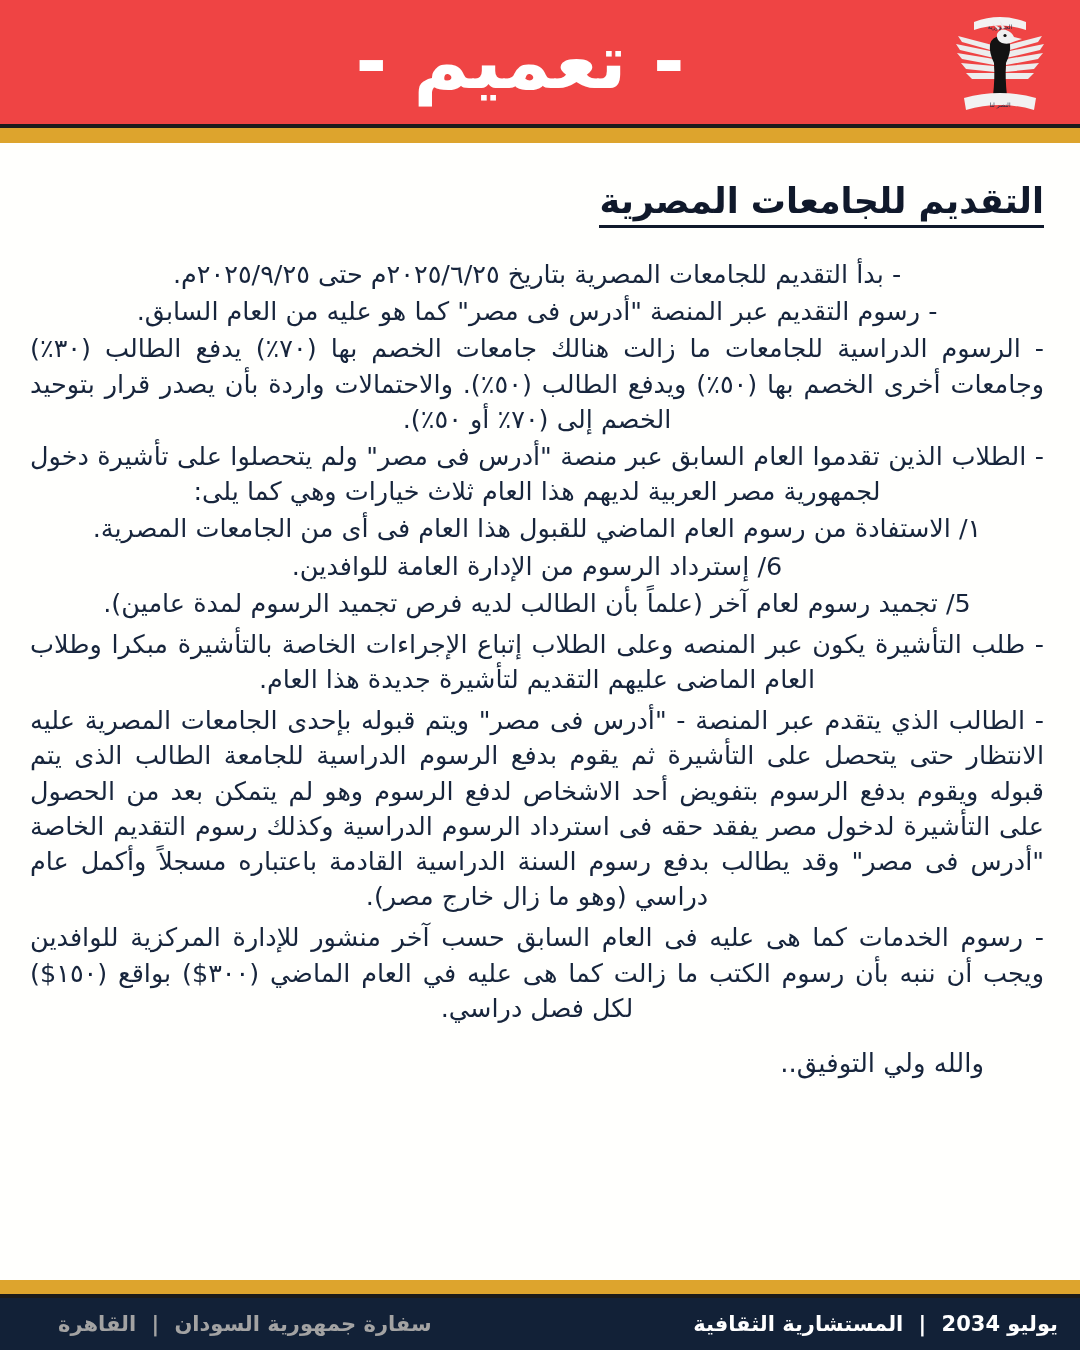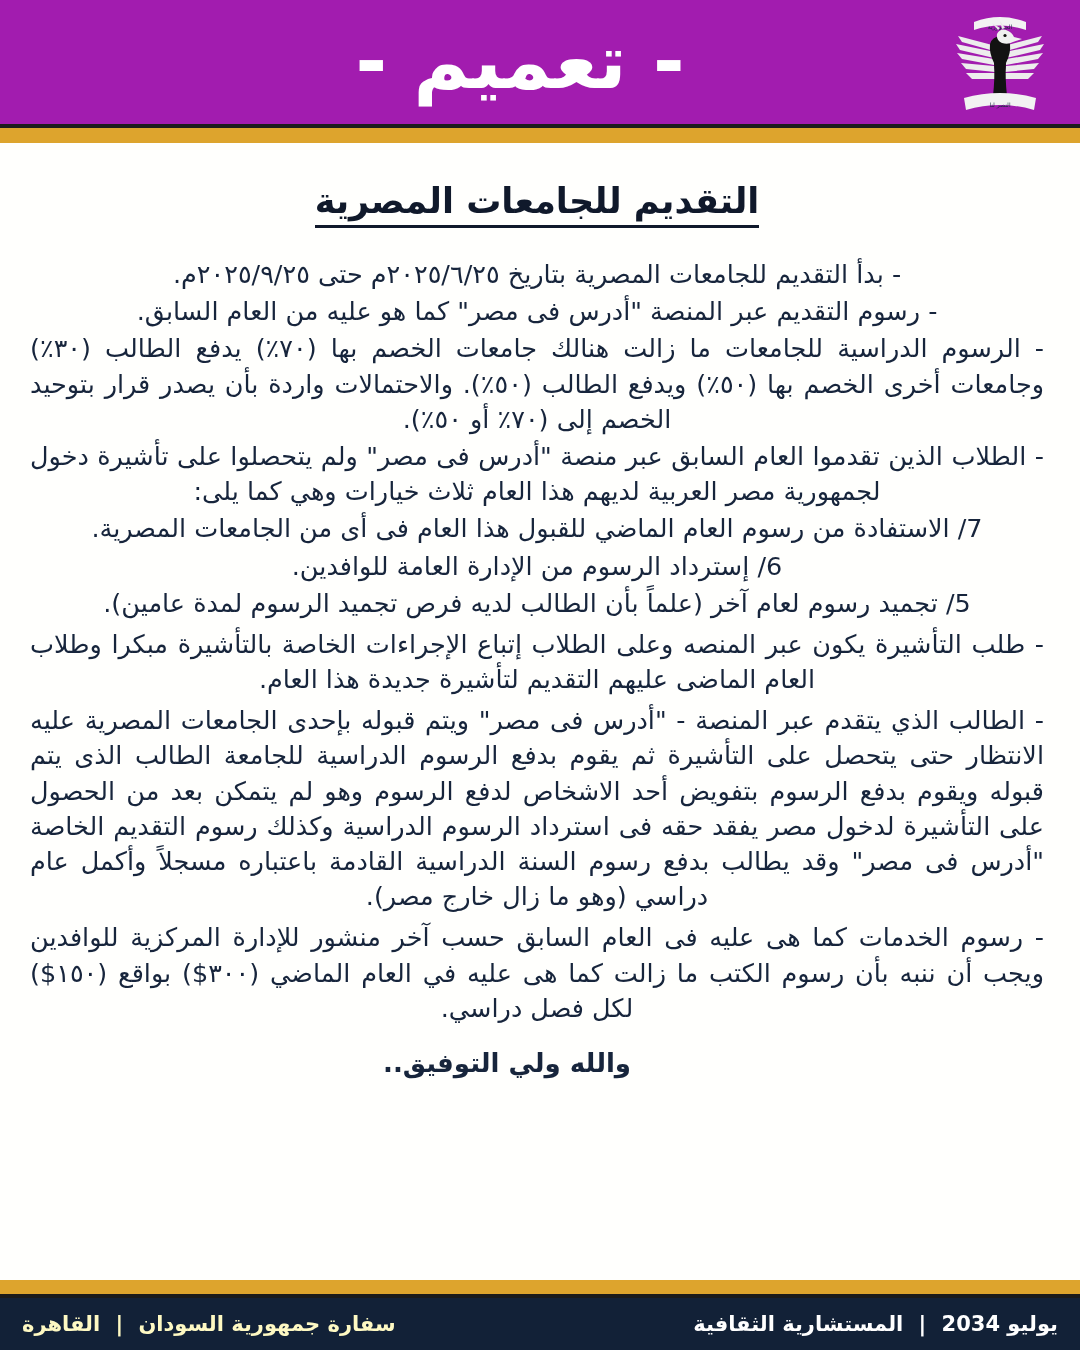--- a/index.html
+++ b/index.html
@@ -11,21 +11,21 @@
     height: 1350px;
     background: #fffffd;
     font-family: "DejaVu Sans", "Liberation Sans", sans-serif;
     overflow: hidden;
     position: relative;
   }
 
   
   .header {
     height: 124px;
-    background: #a21caf;
+    background: #ef4444;
     position: relative;
     display: flex;
     align-items: center;
     justify-content: center;
   }
   .header-title {
     color: #ffffff;
     font-size: 76px;
     font-weight: bold;
     letter-spacing: 1px;
@@ -51,21 +51,21 @@
   }
 
   
   .content {
     padding: 30px 36px 0 30px;
     direction: rtl;
     text-align: justify;
     color: #16243a;
   }
   .doc-title {
-    text-align: center;
+    text-align: right;
     font-size: 35px;
     font-weight: bold;
     color: #10192b;
     margin: 8px 0 16px 0;
     padding-bottom: 20px;
     display: block;
   }
   .doc-title span {
     border-bottom: 3px solid #10192b;
     padding-bottom: 4px;
@@ -79,23 +79,23 @@
     text-align-last: center;
     font-weight: normal;
     color: #17253c;
     letter-spacing: 0px;
   }
   .para.gap   { margin-top: 6px; }
   .para.numbered { text-align: justify; text-align-last: center; }
 
   .closing {
     font-size: 26px;
-    font-weight: bold;
+    font-weight: normal;
     margin: 22px 60px 0 0;
-    text-align: center;
+    text-align: right;
     color: #17253c;
   }
 
   
   .footer-wrap {
     position: absolute;
     bottom: 0;
     left: 0;
     right: 0;
   }
@@ -117,25 +117,26 @@
     box-sizing: border-box;
   }
   .footer-right {
     color: #ffffff;
     font-size: 21px;
     font-weight: bold;
     direction: rtl;
     white-space: nowrap;
   }
   .footer-left {
-    color: #fef9c3;
+    color: #a3a3a3;
     font-size: 21px;
     font-weight: bold;
     direction: rtl;
     white-space: nowrap;
+    margin-left: 36px;
   }
   .sep { padding: 0 8px; }
 </style>
 </head>
 <body>
 
 <div class="header">
   <div class="header-title">- تعميم -</div>
 
   <div class="emblem">
@@ -183,21 +184,21 @@
   </div>
 
   <p class="para">- بدأ التقديم للجامعات المصرية بتاريخ ٢٠٢٥/٦/٢٥م حتى ٢٠٢٥/٩/٢٥م.</p>
 
   <p class="para">- رسوم التقديم عبر المنصة "أدرس فى مصر" كما هو عليه من العام السابق.</p>
 
   <p class="para">- الرسوم الدراسية للجامعات ما زالت هنالك جامعات الخصم بها (٧٠٪) يدفع الطالب (٣٠٪) وجامعات أخرى الخصم بها (٥٠٪) ويدفع الطالب (٥٠٪). والاحتمالات واردة بأن يصدر قرار بتوحيد الخصم إلى (٧٠٪ أو ٥٠٪).</p>
 
   <p class="para">- الطلاب الذين تقدموا العام السابق عبر منصة "أدرس فى مصر" ولم يتحصلوا على تأشيرة دخول لجمهورية مصر العربية لديهم هذا العام ثلاث خيارات وهي كما يلى:</p>
 
-  <p class="para numbered">7/ الاستفادة من رسوم العام الماضي للقبول هذا العام فى أى من الجامعات المصرية.</p>
+  <p class="para numbered">١/ الاستفادة من رسوم العام الماضي للقبول هذا العام فى أى من الجامعات المصرية.</p>
 
   <p class="para numbered">6/ إسترداد الرسوم من الإدارة العامة للوافدين.</p>
 
   <p class="para numbered">5/ تجميد رسوم لعام آخر (علماً بأن الطالب لديه فرص تجميد الرسوم لمدة عامين).</p>
 
   <p class="para gap">- طلب التأشيرة يكون عبر المنصه وعلى الطلاب إتباع الإجراءات الخاصة بالتأشيرة مبكرا وطلاب العام الماضى عليهم التقديم لتأشيرة جديدة هذا العام.</p>
 
   <p class="para gap">- الطالب الذي يتقدم عبر المنصة - "أدرس فى مصر" ويتم قبوله بإحدى الجامعات المصرية عليه الانتظار حتى يتحصل على التأشيرة ثم يقوم بدفع الرسوم الدراسية للجامعة الطالب الذى يتم قبوله ويقوم بدفع الرسوم بتفويض أحد الاشخاص لدفع الرسوم وهو لم يتمكن بعد من الحصول على التأشيرة لدخول مصر يفقد حقه فى استرداد الرسوم الدراسية وكذلك رسوم التقديم الخاصة "أدرس فى مصر" وقد يطالب بدفع رسوم السنة الدراسية القادمة باعتباره مسجلاً وأكمل عام دراسي (وهو ما زال خارج مصر).</p>
 
   <p class="para gap">- رسوم الخدمات كما هى عليه فى العام السابق حسب آخر منشور للإدارة المركزية للوافدين ويجب أن ننبه بأن رسوم الكتب ما زالت كما هى عليه في العام الماضي (٣٠٠$) بواقع (١٥٠$) لكل فصل دراسي.</p>

